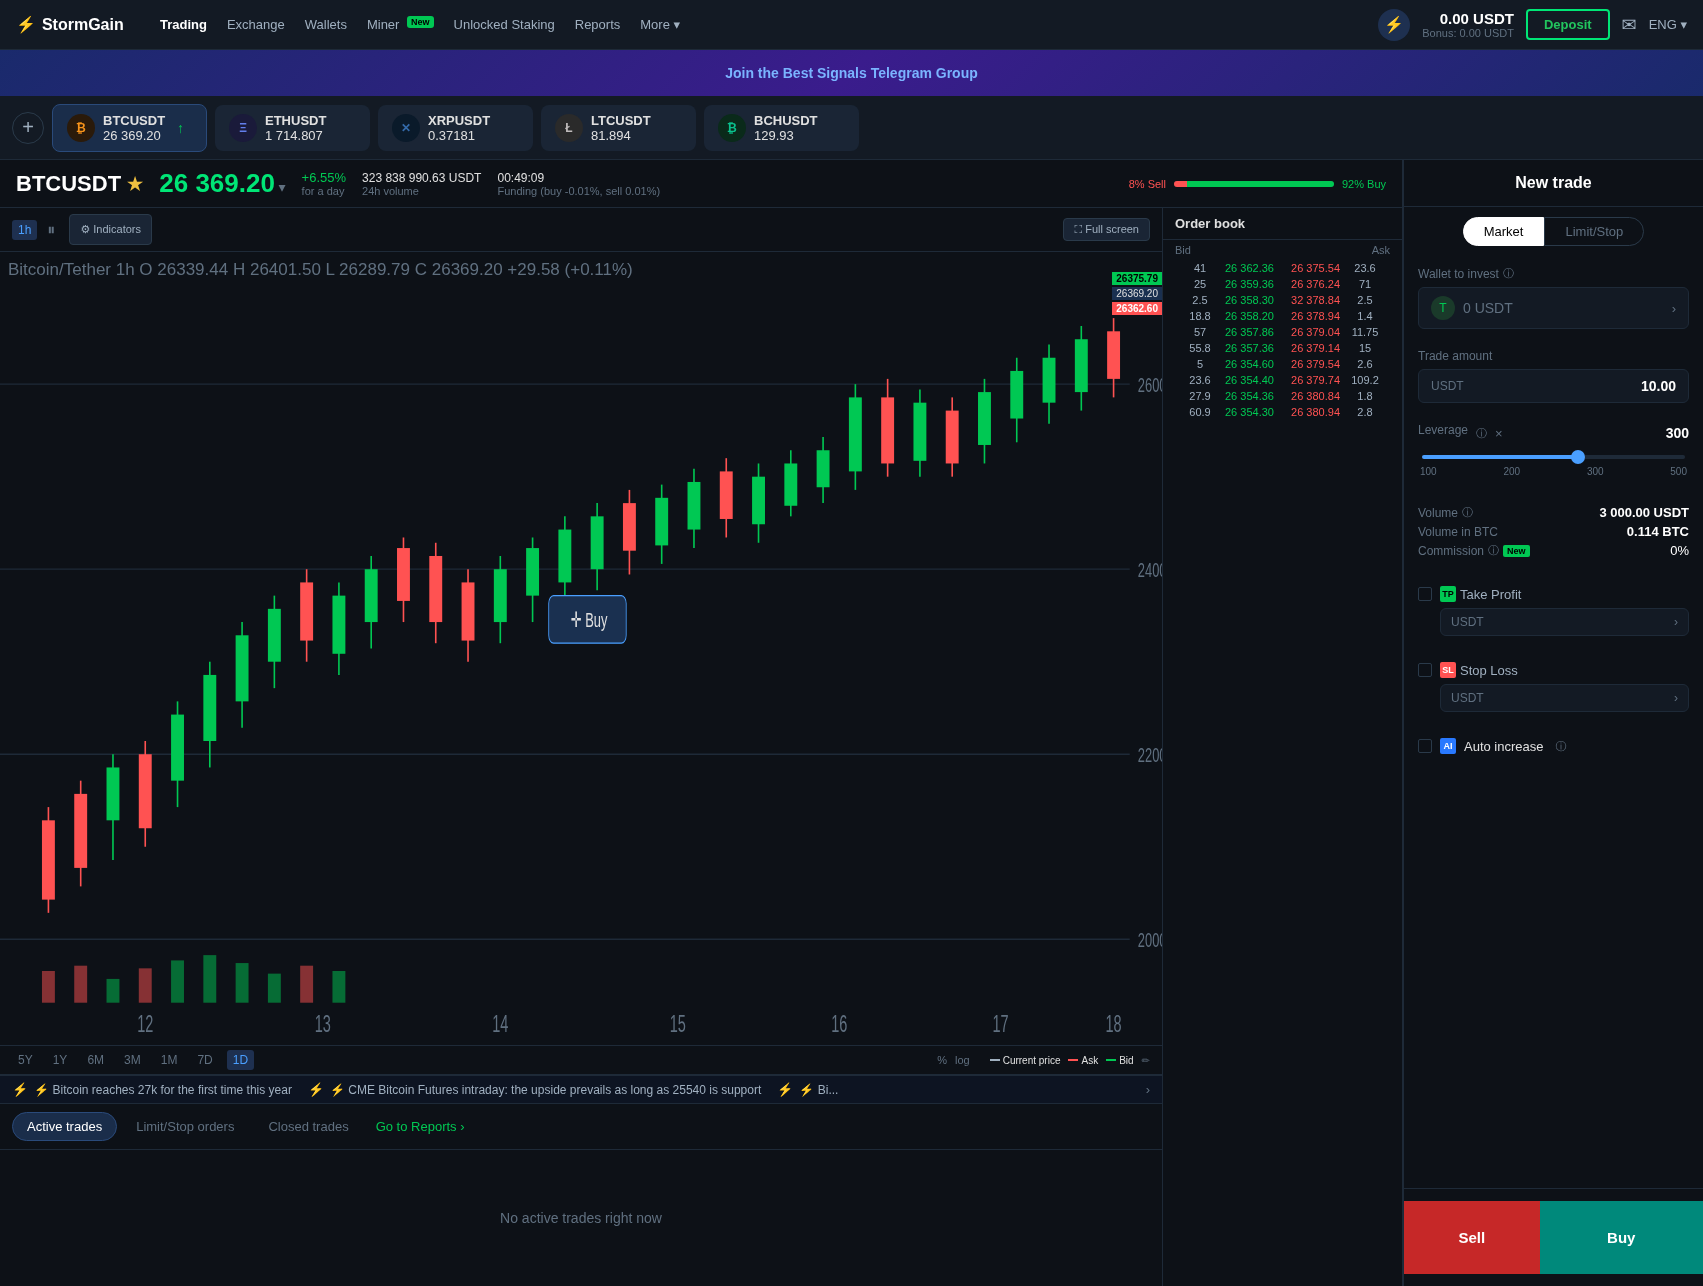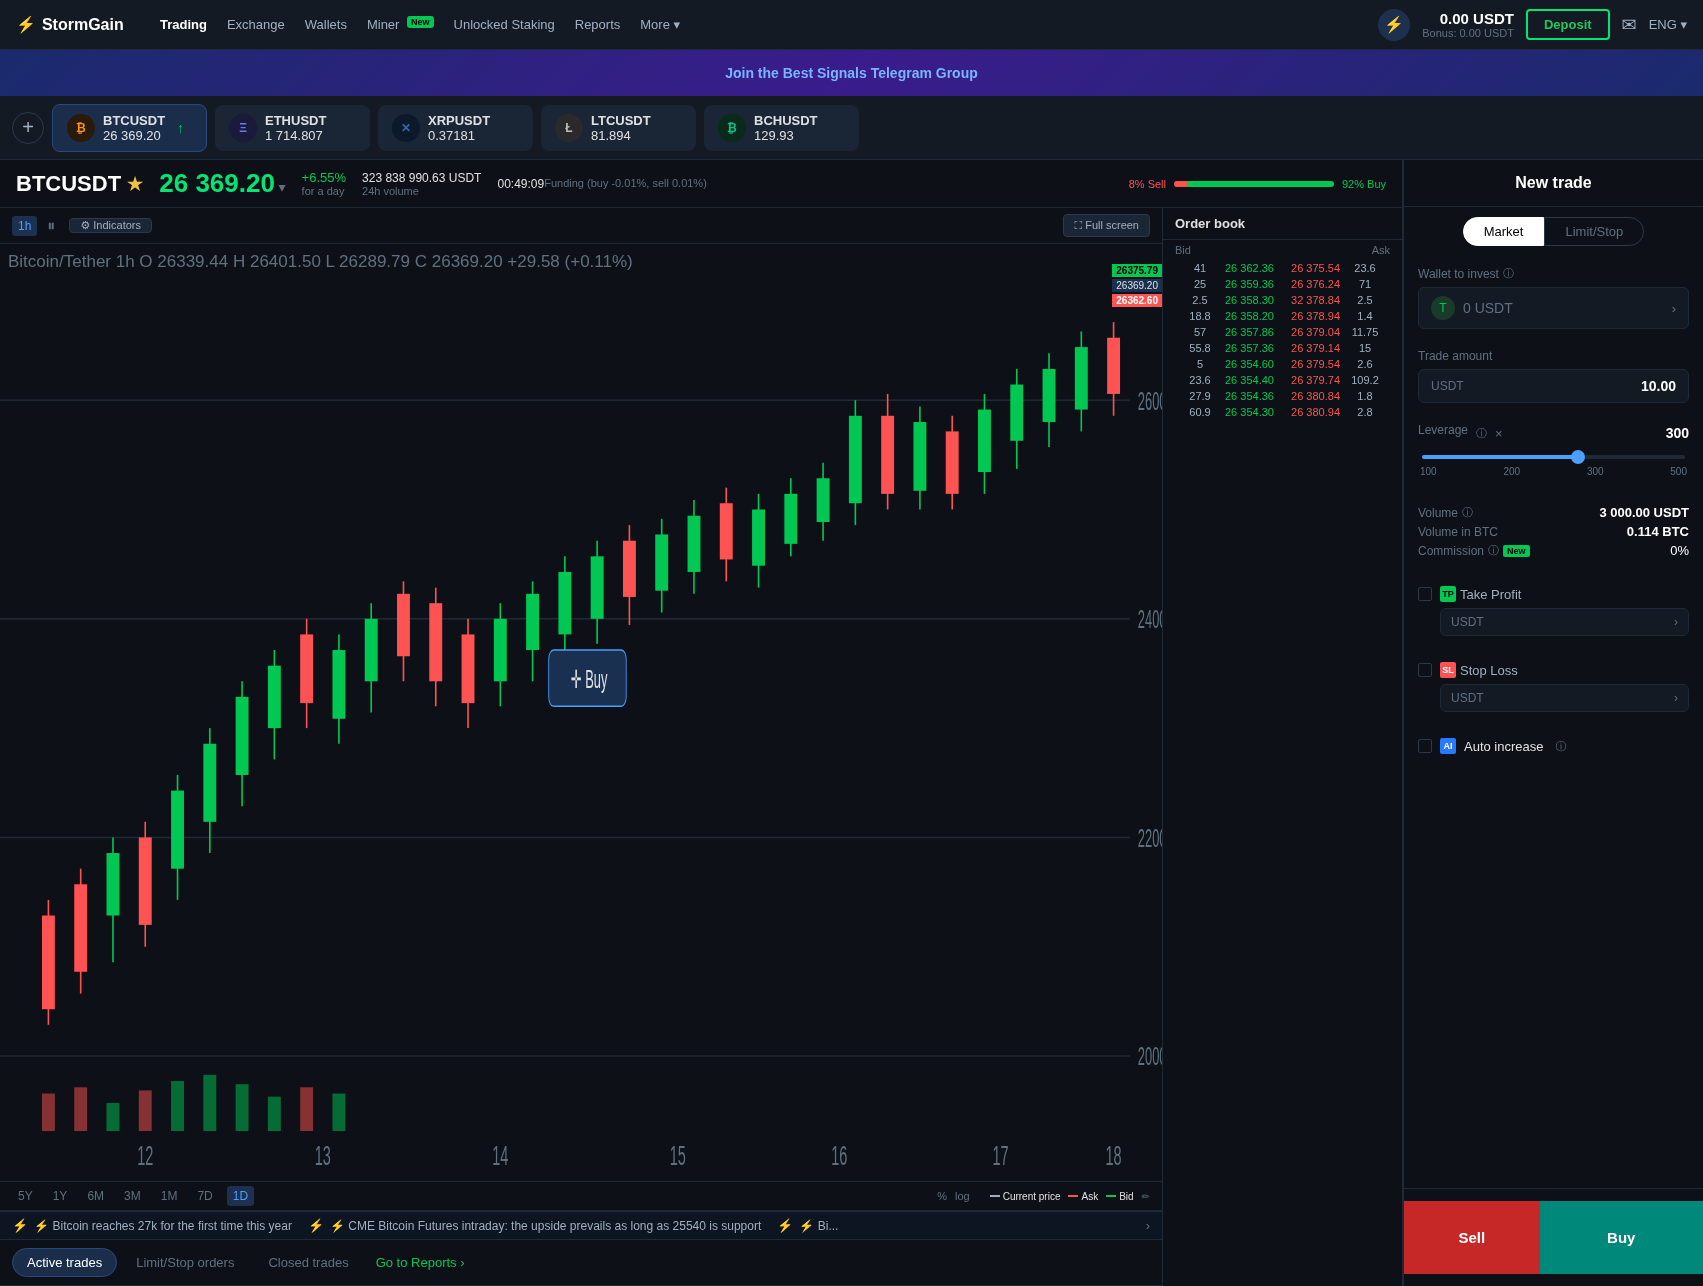--- a/index.html
+++ b/index.html
@@ -43,37 +43,37 @@
 
     
     .symbol-header { display: flex; align-items: center; padding: 8px 16px; background: #0d1117; border-bottom: 1px solid #1e2a38; gap: 16px; }
     .symbol-name { font-size: 22px; font-weight: 700; color: #fff; display: flex; align-items: center; gap: 6px; }
     .star-icon { color: #f0c040; font-size: 18px; }
     .symbol-price { font-size: 26px; font-weight: 700; color: #00e676; }
     .price-caret { font-size: 14px; color: #607080; }
     .price-change-pos { color: #00c853; font-size: 13px; }
     .volume-area { display: flex; flex-direction: column; font-size: 11px; color: #607080; }
     .volume-val { color: #e0e0e0; font-size: 12px; }
-    .funding-area { display: flex; flex-direction: row; font-size: 11px; color: #607080; }
+    .funding-area { display: flex; flex-direction: column; font-size: 11px; color: #607080; }
     .funding-val { color: #e0e0e0; font-size: 12px; }
     .buy-sell-bar { margin-left: auto; display: flex; align-items: center; gap: 8px; font-size: 11px; }
     .sell-pct { color: #ff5252; }
     .buy-pct { color: #00c853; }
     .pct-bar { width: 160px; height: 6px; background: #1e2a38; border-radius: 3px; position: relative; }
     .pct-bar-sell { position: absolute; left: 0; top: 0; height: 100%; background: #ff5252; border-radius: 3px 0 0 3px; }
     .pct-bar-buy { position: absolute; right: 0; top: 0; height: 100%; background: #00c853; border-radius: 0 3px 3px 0; }
 
     
     .chart-container { display: flex; flex: 1; }
     .chart-main { flex: 1; display: flex; flex-direction: column; }
     .chart-toolbar { display: flex; align-items: center; padding: 6px 12px; gap: 10px; border-bottom: 1px solid #1e2a38; }
     .tf-btn { background: transparent; border: none; color: #607080; font-size: 12px; cursor: pointer; padding: 3px 6px; border-radius: 3px; }
     .tf-btn.active { background: #1e3050; color: #4a9fff; }
     .chart-type-btn { background: transparent; border: none; color: #607080; font-size: 16px; cursor: pointer; }
-    .indicators-btn { background: #1a2535; border: 1px solid #2a3a4a; color: #a0b0c0; font-size: 11px; padding: 0 10px; border-radius: 4px; cursor: pointer; margin-left: 4px; }
+    .indicators-btn { background: #1a2535; border: 1px solid #2a3a4a; color: #a0b0c0; font-size: 11px; padding: 8px 10px; border-radius: 4px; cursor: pointer; margin-left: 4px; }
     .fullscreen-btn { background: #1a2535; border: 1px solid #2a3a4a; color: #a0b0c0; font-size: 11px; padding: 4px 10px; border-radius: 4px; cursor: pointer; margin-left: auto; }
     .chart-canvas { flex: 1; background: #0d1117; position: relative; overflow: hidden; min-height: 200px; }
     .chart-info { position: absolute; top: 8px; left: 8px; font-size: 17px; color: #607080; }
 
     
     .order-book { width: 240px; border-left: 1px solid #1e2a38; display: flex; flex-direction: column; }
     .ob-header { padding: 8px 12px; font-size: 13px; font-weight: 600; border-bottom: 1px solid #1e2a38; }
     .ob-col-headers { display: flex; padding: 4px 12px; font-size: 11px; color: #607080; }
     .ob-col-bid { flex: 1; }
     .ob-col-ask { flex: 1; text-align: right; }
@@ -493,20 +493,23 @@
           <span class="news-arrow" style="margin-left:auto;">›</span>
         </div>
 
         <div class="trade-tabs">
           <button class="trade-tab active">Active trades</button>
           <button class="trade-tab">Limit/Stop orders</button>
           <button class="trade-tab">Closed trades</button>
           <span class="go-reports">Go to Reports ›</span>
         </div>
 
+        <div class="empty-trades">
+          <span>No active trades right now</span>
+        </div>
       </div>
 
       <div class="order-book">
         <div class="ob-header">Order book</div>
         <div class="ob-col-headers">
           <span class="ob-col-bid">Bid</span>
           <span class="ob-col-ask">Ask</span>
         </div>
         <div class="ob-rows">
 

